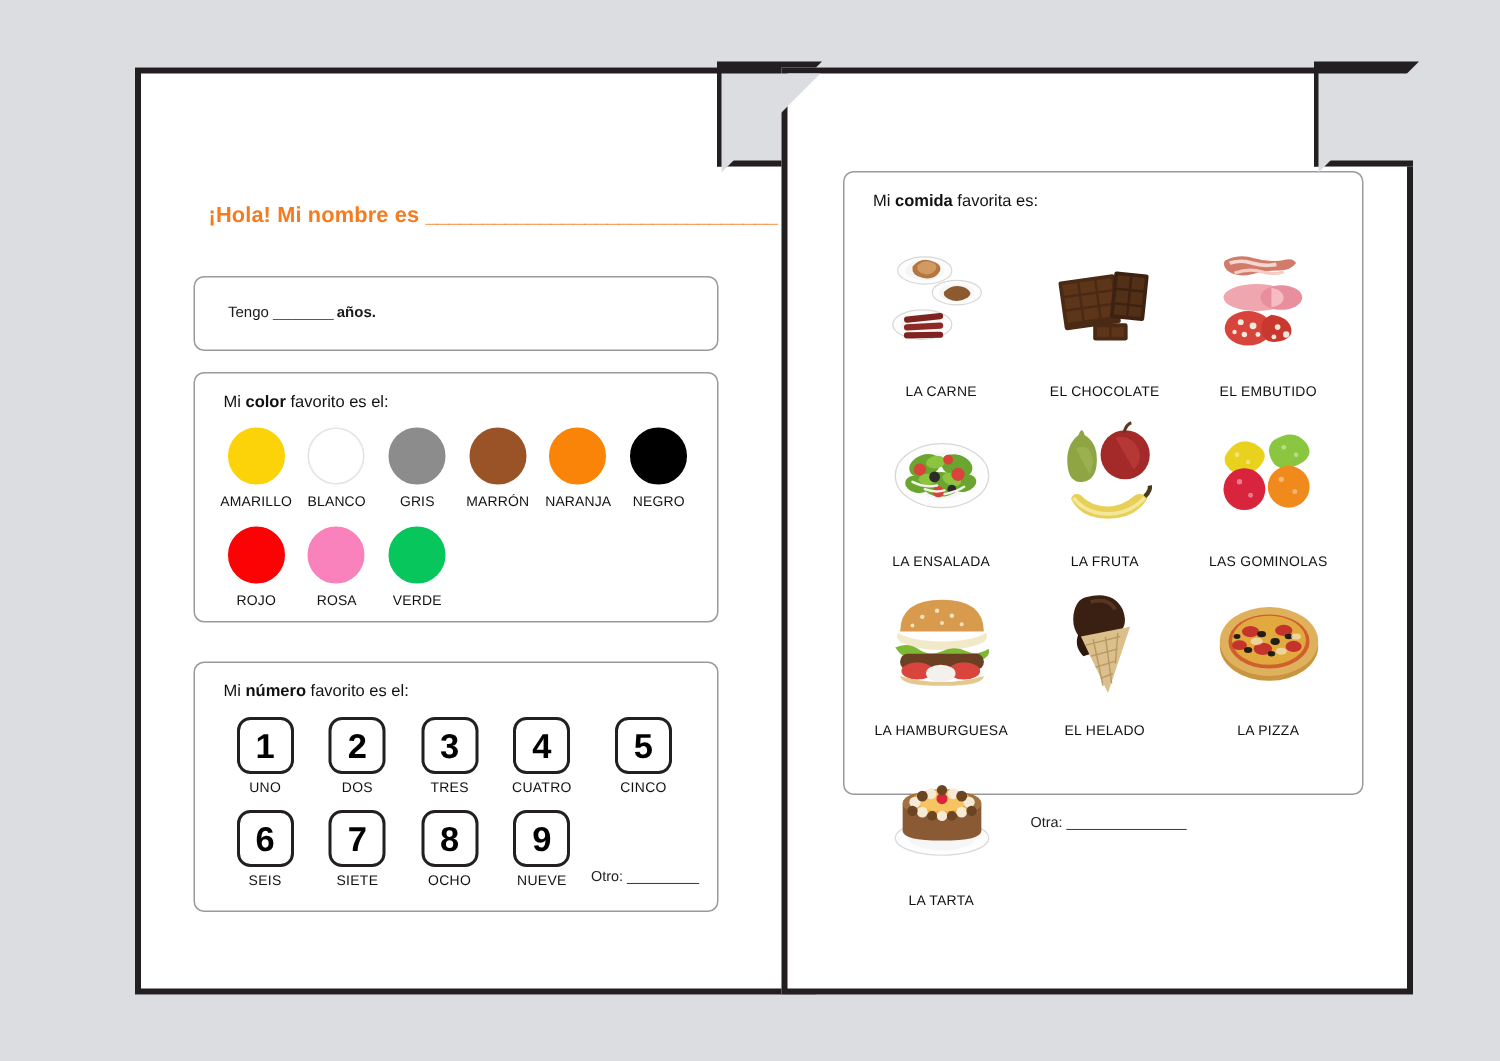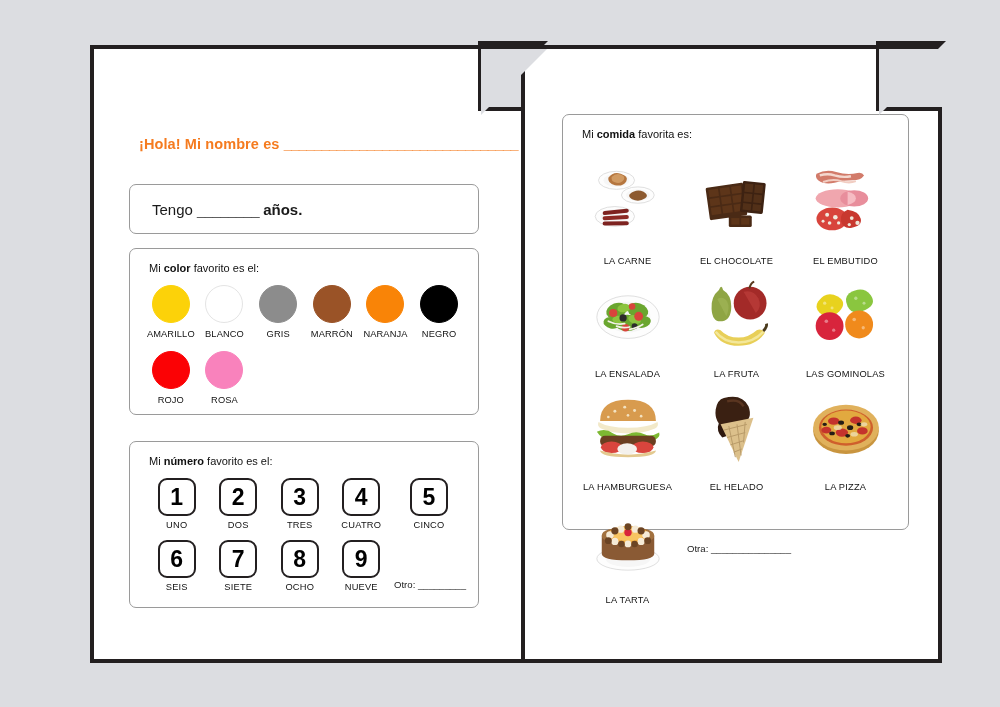--- a/index.html
+++ b/index.html
@@ -66,21 +66,21 @@
     background: #fff;
   }
   #panel-age    { left: 35px; top: 135px; width: 350px; height: 50px; }
   #panel-color  { left: 35px; top: 199px; width: 350px; height: 167px; }
   #panel-number { left: 35px; top: 392px; width: 350px; height: 167px; }
 
   .age-text {
     position: absolute;
     left: 22px; top: 50%;
     transform: translateY(-50%);
-    font-size: 15px;
+    font-size: 10px;
     color: #1a1a1a;
     white-space: nowrap;
   }
   .age-text b { font-weight: bold; }
   .blank { letter-spacing: -.6px; color: #555; }
 
   .panel-title {
     position: absolute;
     left: 19px; top: 13px;
     font-size: 11px;
@@ -244,20 +244,24 @@
             <div class="swatch" style="background: rgb(0, 0, 0); border: 1px solid rgb(0, 0, 0);"></div>
             <div class="color-label">NEGRO</div>
           </div>
           <div class="color-cell">
             <div class="swatch" style="background: rgb(251, 2, 5); border: 1px solid rgb(251, 2, 5);"></div>
             <div class="color-label">ROJO</div>
           </div>
           <div class="color-cell">
             <div class="swatch" style="background: rgb(249, 130, 188); border: 1px solid rgb(249, 130, 188);"></div>
             <div class="color-label">ROSA</div>
+          </div>
+          <div class="color-cell">
+            <div class="swatch" style="background: rgb(7, 198, 92); border: 1px solid rgb(7, 198, 92);"></div>
+            <div class="color-label">VERDE</div>
           </div>
         </div>
     </div>
 
     <div class="panel" id="panel-number">
       <div class="panel-title">
         <span>Mi </span><b>número</b><span> favorito es el:</span>
       </div>
       <div class="num-grid" id="num-grid">
           <div class="num-cell">

